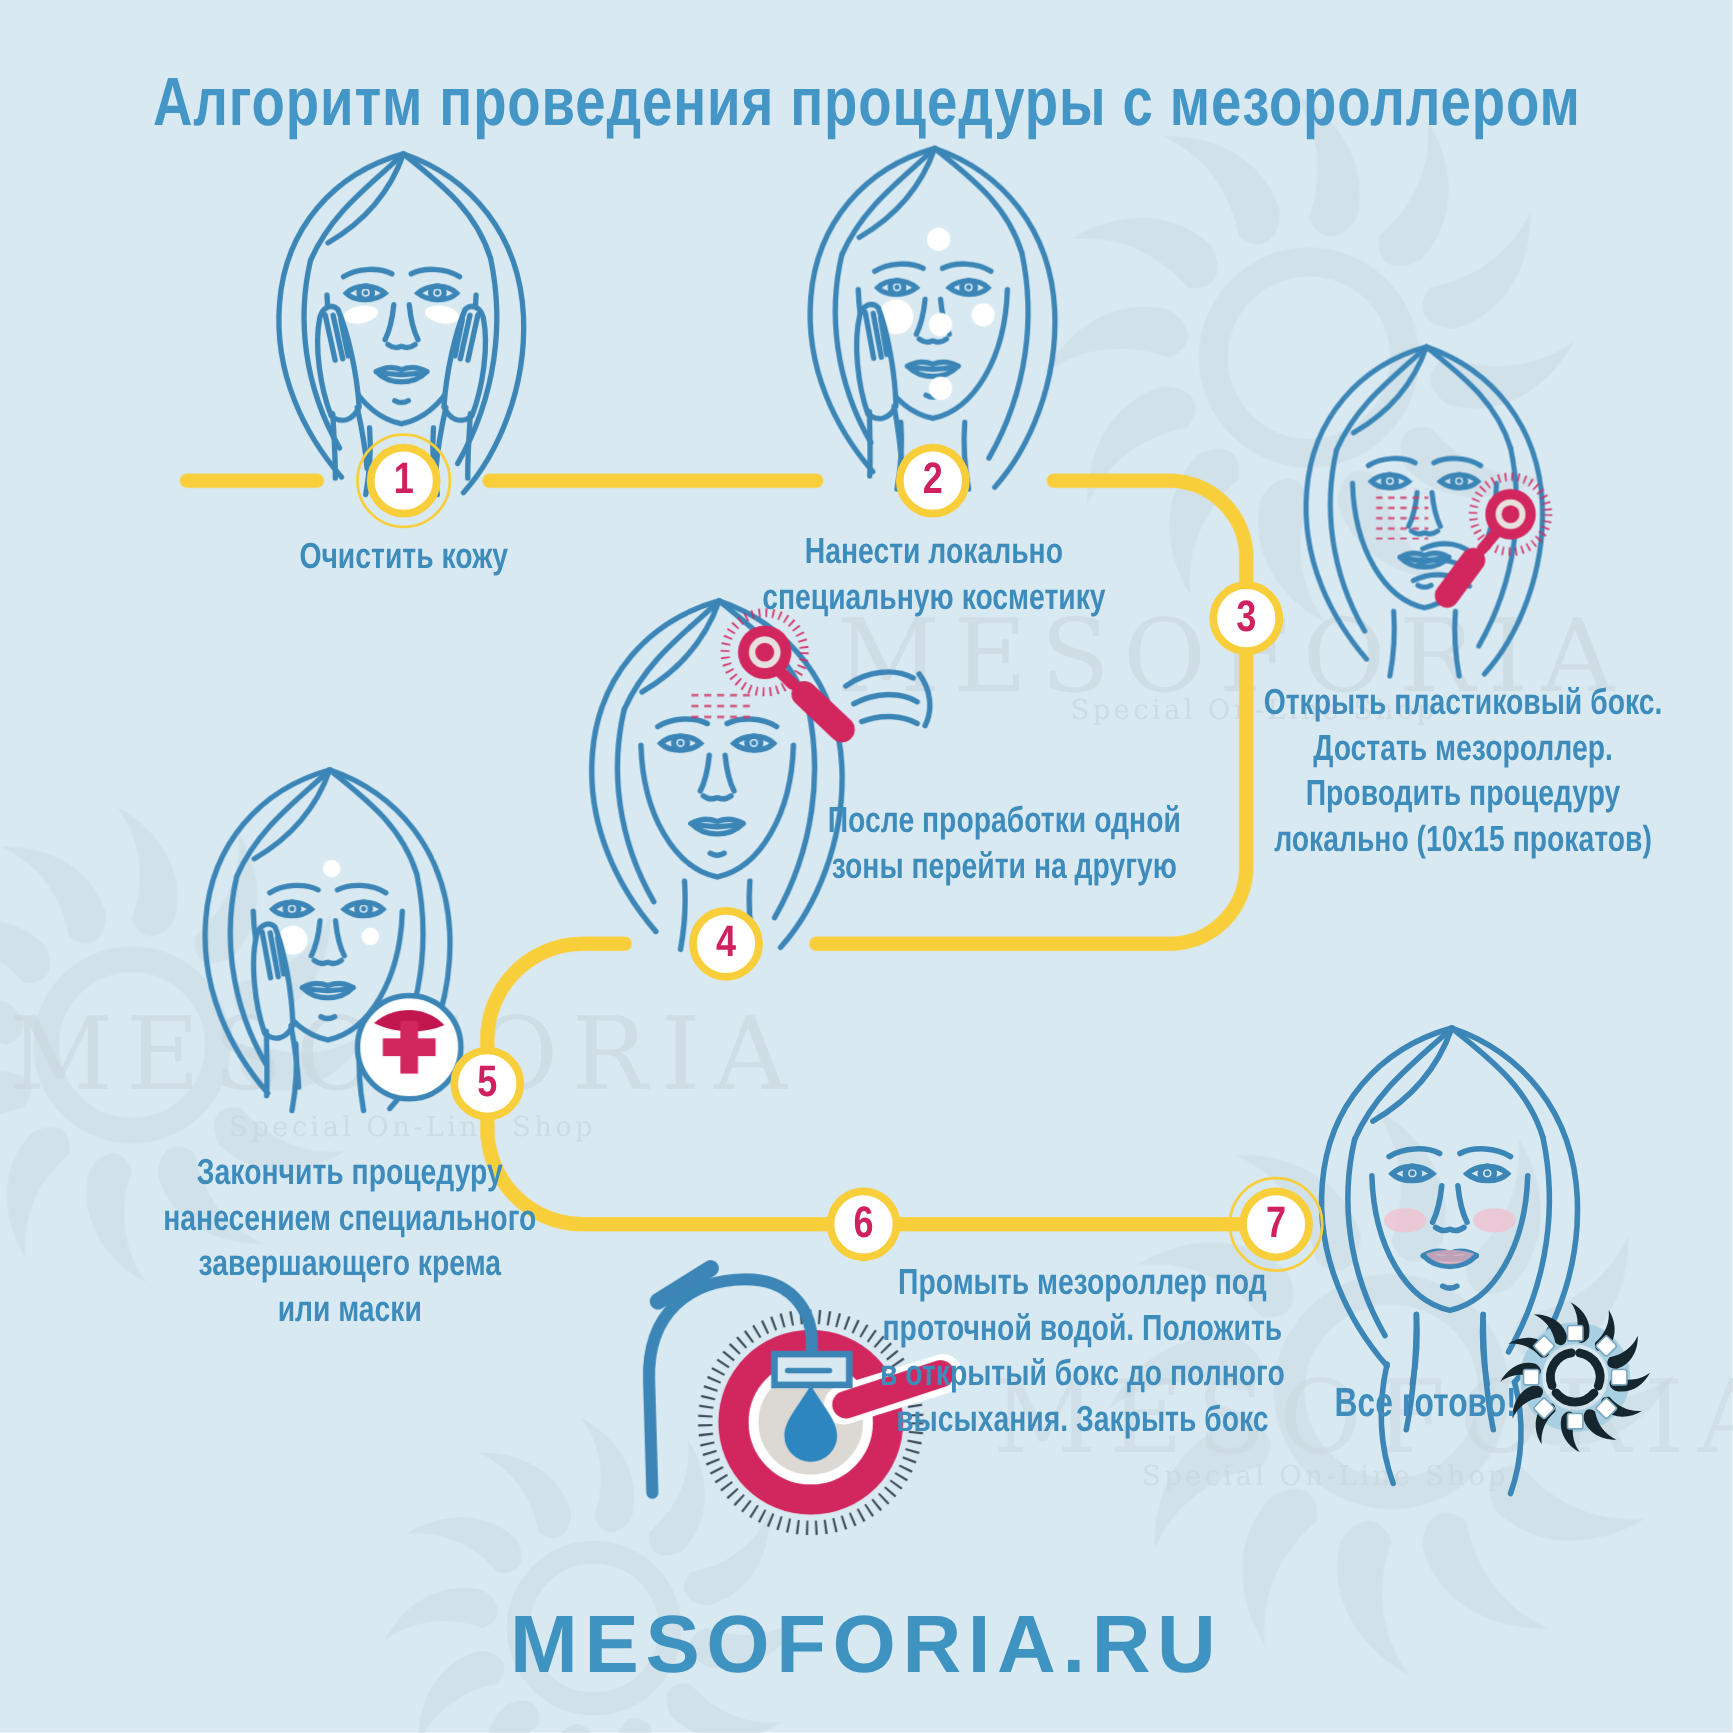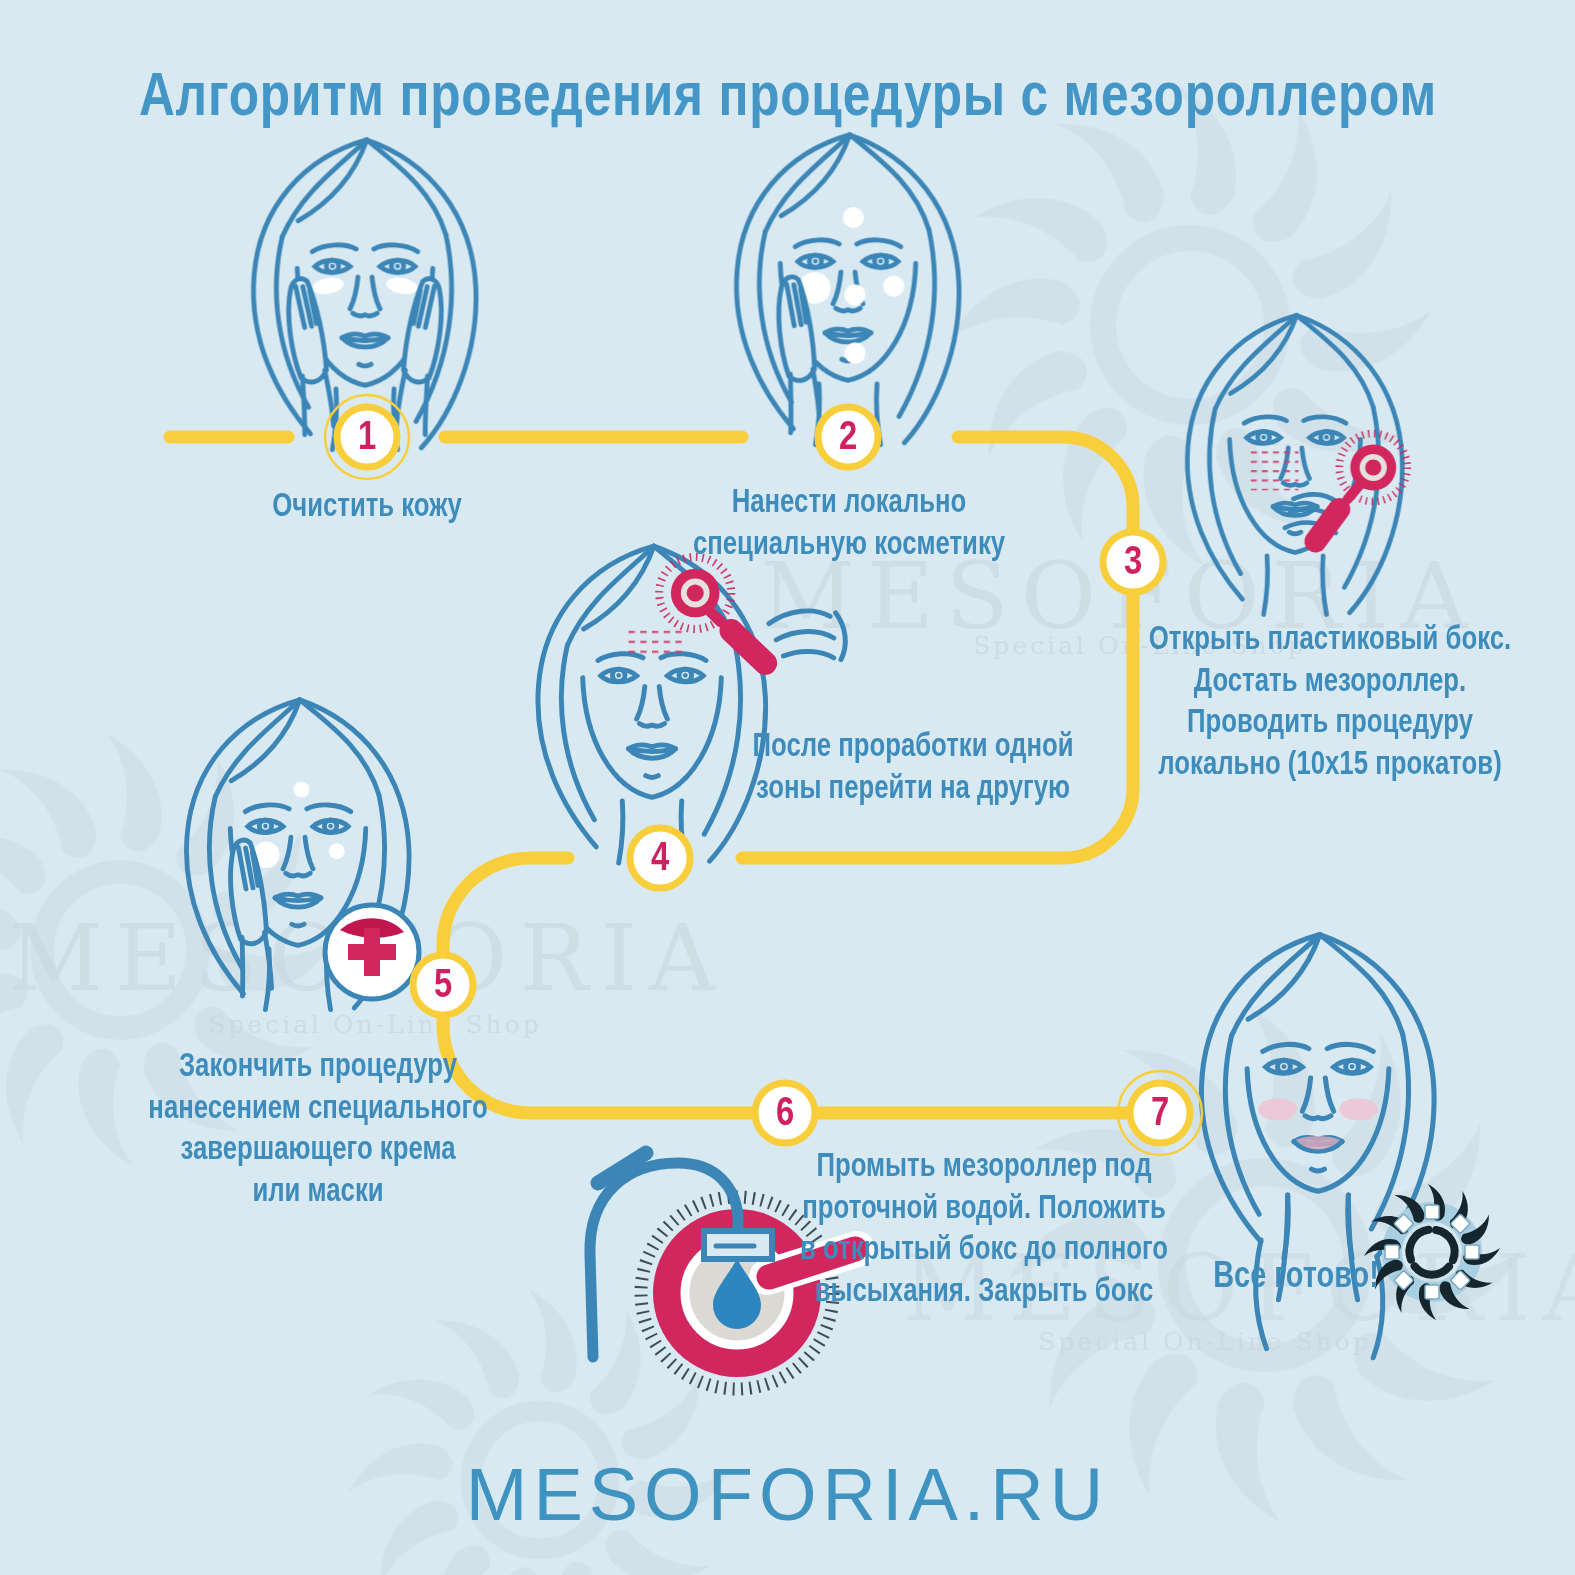--- a/index.html
+++ b/index.html
@@ -7,21 +7,21 @@
     position:relative;width:1575px;height:1575px;background:#d9e9f2;
     overflow:hidden;font-family:"Liberation Sans",sans-serif;
   }
   .canvas svg.scene{position:absolute;left:0;top:0;}
   .txt{position:absolute;color:#3d8cbc;text-align:center;white-space:pre;
        font-weight:bold;line-height:1.26;transform-origin:center top;}
   .title{position:absolute;left:50%;top:58px;transform:translateX(-50%) scaleX(.8);
          transform-origin:center top;font-size:62px;font-weight:bold;color:#4496c6;
          white-space:nowrap;letter-spacing:1px;}
   .footer{position:absolute;left:50%;top:1452px;transform:translateX(-50%);
-          font-size:74px;font-weight:normal;color:#3f93c1;letter-spacing:6px;white-space:nowrap;}
+          font-size:74px;font-weight:bold;color:#3f93c1;letter-spacing:6px;white-space:nowrap;}
   .num{position:absolute;color:#cf2160;font-weight:bold;font-size:40px;
        transform:translate(-50%,-54%) scaleX(.82);line-height:1;}
   .lbl{transform:translate(-50%,0) scaleX(.78);}
   .lbl-1{left:367px;top:484px;font-size:33px;}
   .lbl-2{left:849px;top:480px;font-size:33px;}
   .lbl-3{left:1330px;top:617px;font-size:33px;}
   .lbl-4{left:913px;top:724px;font-size:33px;}
   .lbl-5{left:318px;top:1044px;font-size:33px;}
   .lbl-6{left:984px;top:1144px;font-size:33px;}
   .lbl-7{left:1296px;top:1252px;font-size:37px;}

